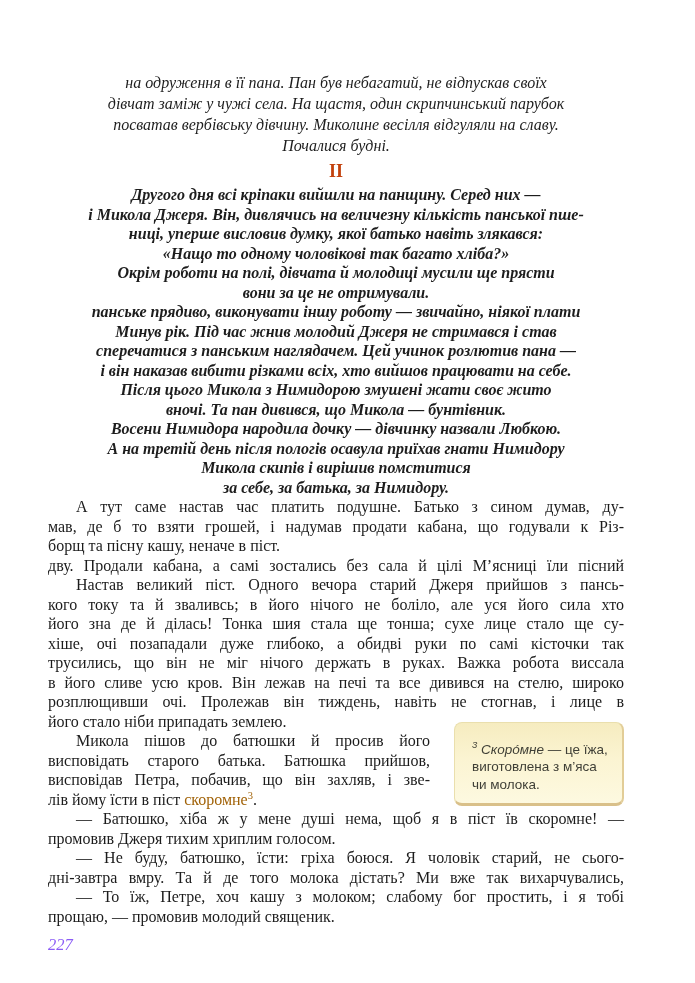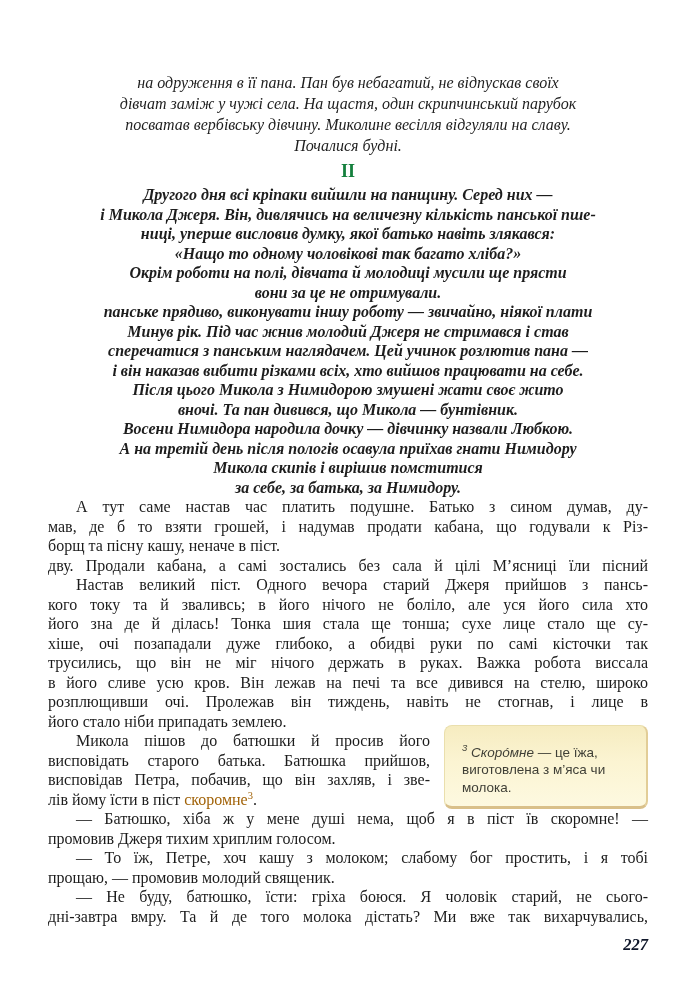--- a/index.html
+++ b/index.html
@@ -6,21 +6,21 @@
   body {
     width: 695px; height: 983px;
     background: #ffffff;
     overflow: hidden;
     font-family: "Liberation Serif", serif;
     color: #1c1c1c;
   }
   .page {
     box-sizing: border-box;
     width: 695px; height: 983px;
-    padding: 72px 47px 0 48px;
+    padding: 72px 71px 0 48px;
     border-radius: 14px;
   }
   
   .line { min-height: 1em; }
   .justify { text-align: justify; text-align-last: justify; }
   .lastline { text-align-last: left; }
   .center { text-align: center; }
   .indent { text-indent: 28px; }
 
   
@@ -32,35 +32,35 @@
   }
   .retell-2 { line-height: 19.5px; font-weight: bold; }
 
   
   .section-heading {
     text-align: center;
     font-weight: bold;
     font-size: 18px;
     line-height: 22px;
     margin: 4px 0 3px 0;
-    color: #15803d;
+    color: #c2410c;
     font-family: "Liberation Serif", serif;
   }
 
   
   .bodytext {
     font-size: 16px;
     line-height: 19.5px;
   }
 
   
   .para-with-box {
     display: flex;
-    align-items: flex-end;
-    gap: 14px;
+    align-items: flex-start;
+    gap: 24px;
   }
   .batyushka-text { width: 382px; flex: 0 0 382px; }
 
   .note-box {
     box-sizing: border-box;
     width: 239px;
     margin-top: -9px;
     margin-left: auto;
     padding: 13px 14px 10px 17px;
     background: linear-gradient(180deg, #f6ecc0 0%, #fbf4d2 45%, #fdf9e0 100%);
@@ -79,25 +79,25 @@
   .footnote-link {
     color: #a16207;
     text-decoration: none;
     cursor: pointer;
   }
   .footnote-link sup { font-size: 10.5px; line-height: 0; }
 
   
   .page-number {
     margin-top: 9px;
-    text-align: right;
+    text-align: left;
     font-style: italic;
-    font-weight: bold;
+    font-weight: normal;
     font-size: 16.5px;
-    color: #0f172a;
+    color: #8b5cf6;
   }
 </style>
 </head>
 <body>
 
 <div class="page">
 
   <div class="retell">
       <div class="line center">на одруження в її пана. Пан був небагатий, не відпускав своїх</div>
       <div class="line center">дівчат заміж у чужі села. На щастя, один скрипчинський парубок</div>
@@ -159,24 +159,24 @@
       <sup>3</sup> <i>Скорóмне</i><span> — це їжа, виготовлена з м’яса чи молока.</span>
     </div>
   </div>
 
   <div class="bodytext">
       <div class="line justify indent">— Батюшко, хіба ж у мене душі нема, щоб я в піст їв скоромне! —</div>
       <div class="line justify lastline">промовив Джеря тихим хриплим голосом.</div>
     </div>
 
   <div class="bodytext">
-      <div class="line justify indent">— То їж, Петре, хоч кашу з молоком; слабому бог простить, і я тобі</div>
-      <div class="line justify lastline">прощаю, — промовив молодий священик.</div>
+      <div class="line justify indent">— Не буду, батюшко, їсти: гріха боюся. Я чоловік старий, не сього-</div>
+      <div class="line justify">дні-завтра вмру. Та й де того молока дістать? Ми вже так вихарчувались,</div>
     </div>
 
   <div class="bodytext">
-      <div class="line justify indent">— Не буду, батюшко, їсти: гріха боюся. Я чоловік старий, не сього-</div>
-      <div class="line justify">дні-завтра вмру. Та й де того молока дістать? Ми вже так вихарчувались,</div>
+      <div class="line justify indent">— То їж, Петре, хоч кашу з молоком; слабому бог простить, і я тобі</div>
+      <div class="line justify lastline">прощаю, — промовив молодий священик.</div>
     </div>
 
   <div class="page-number">227</div>
 
 </div>
 
 </body></html>

